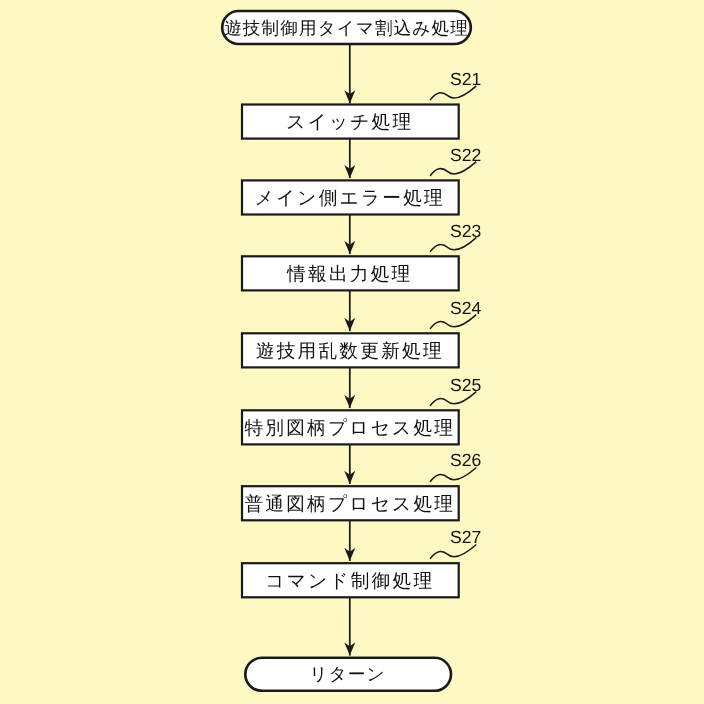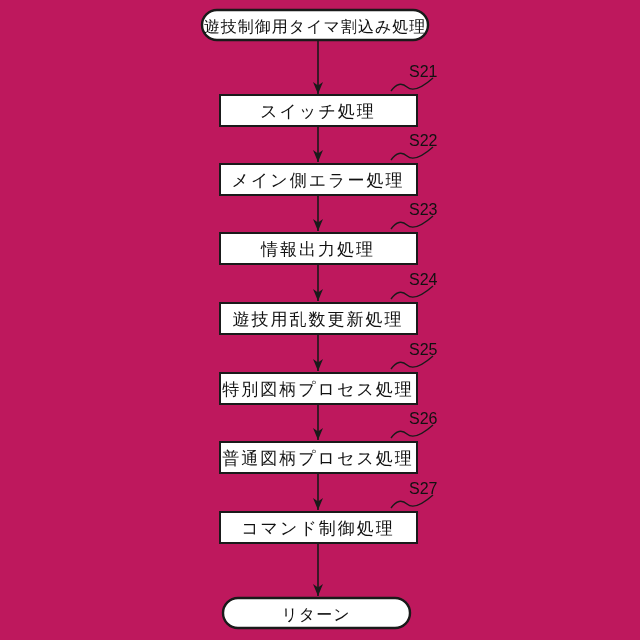--- a/index.html
+++ b/index.html
@@ -7,21 +7,21 @@
     padding: 0;
     width: 640px;
     height: 640px;
     background: #fefefe;
     overflow: hidden;
   }
   .canvas {
     position: relative;
     width: 640px;
     height: 640px;
-    background: #be185d;
+    background: #fef9c3;
   }
   svg { display: block; }
   .terminal {
     fill: #ffffff;
     stroke: #1a1a1a;
     stroke-width: 2.4;
   }
   .box {
     fill: #ffffff;
     stroke: #1a1a1a;

